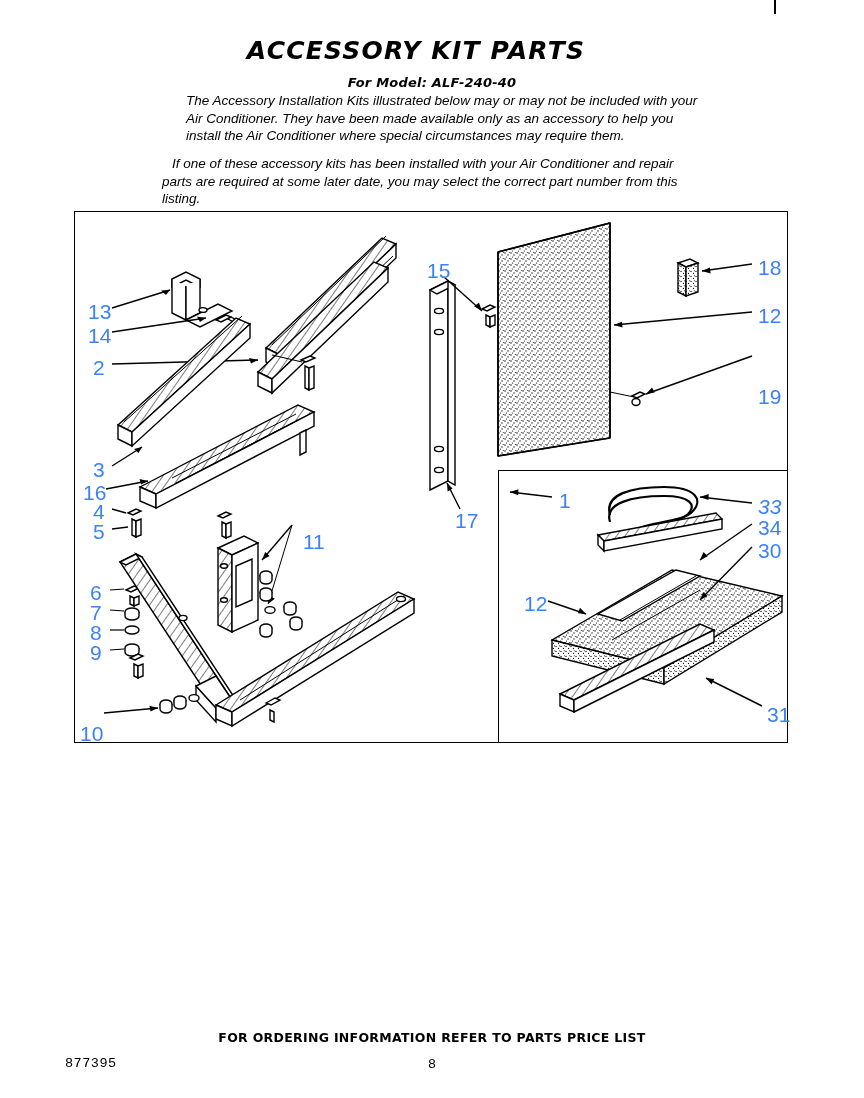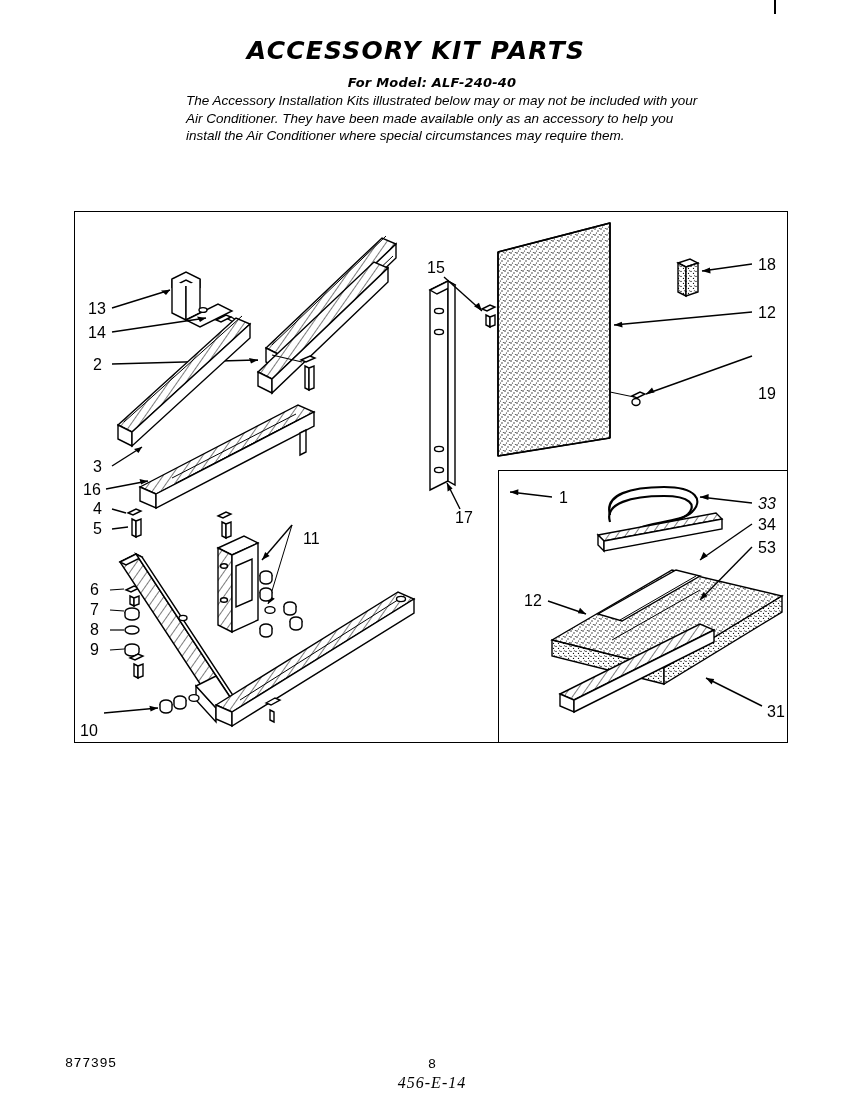--- a/index.html
+++ b/index.html
@@ -111,23 +111,23 @@
   .corner-tick {
     position: absolute;
     background: #000;
   }
   #tick-tr { left: 774px; top: 0px; width: 1.5px; height: 14px; }
 
   
   .callout {
     position: absolute;
     font-family: "Liberation Sans", sans-serif;
-    font-size: 16px;
+    font-size: 21px;
     font-weight: normal;
-    color: #000000;
+    color: #3b82f6;
     white-space: nowrap;
   }
 
   svg.art {
     position: absolute;
     left: 0; top: 0;
     width: 864px; height: 1098px;
     pointer-events: none;
   }
 </style>
@@ -135,20 +135,21 @@
 <body>
 
 <div class="page">
 
   <div class="corner-tick" id="tick-tr"></div>
 
   <div class="title">ACCESSORY KIT PARTS</div>
   <div class="subtitle">For Model: ALF-240-40</div>
 
   <div class="para" id="para1">The Accessory Installation Kits illustrated below may or may not be included with your Air Conditioner. They have been made available only as an accessory to help you install the Air Conditioner where special circumstances may require them.</div>
+  <div class="para" id="para2">If one of these accessory kits has been installed with your Air Conditioner and repair parts are required at some later date, you may select the correct part number from this listing.</div>
 
   <div class="frame" id="main-frame"></div>
   <div class="frame" id="inset-frame"></div>
 
   <svg class="art" viewBox="0 0 864 1098">
     <defs>
       <pattern id="speck" width="6" height="6" patternUnits="userSpaceOnUse">
         <rect width="6" height="6" fill="#ffffff"></rect>
         <circle cx="1" cy="1" r="0.75" fill="#111"></circle>
         <circle cx="4" cy="3" r="0.7" fill="#111"></circle>
@@ -397,22 +398,22 @@
     <div class="callout" style="left:80px; top:705px;margin-top:17px;">10</div>
     <div class="callout" style="left:303px;top:505px;margin-top:25px;">11</div>
     <div class="callout" style="left:427px;top:259px;">15</div>
     <div class="callout" style="left:455px;top:509px;">17</div>
     <div class="callout" style="left:758px;top:256px;">18</div>
     <div class="callout" style="left:758px;top:304px;">12</div>
     <div class="callout" style="left:758px;top:348px;margin-top:37px;">19</div>
     <div class="callout" style="left:559px;top:489px;">1</div>
     <div class="callout" style="left:758px;top:495px;font-style:italic;">33</div>
     <div class="callout" style="left:758px;top:516px;">34</div>
-    <div class="callout" style="left:758px;top:539px;">53</div>
+    <div class="callout" style="left:758px;top:539px;">30</div>
     <div class="callout" style="left:524px;top:592px;">12</div>
     <div class="callout" style="left:767px;top:703px;">31</div>
   </div>
 
+  <div class="footer-note">FOR ORDERING INFORMATION REFER TO PARTS PRICE LIST</div>
   <div class="footer-left">877395</div>
   <div class="footer-page">8</div>
-  <div class="footer-hand">456-E-14</div>
 
 </div>
 
 </body></html>

